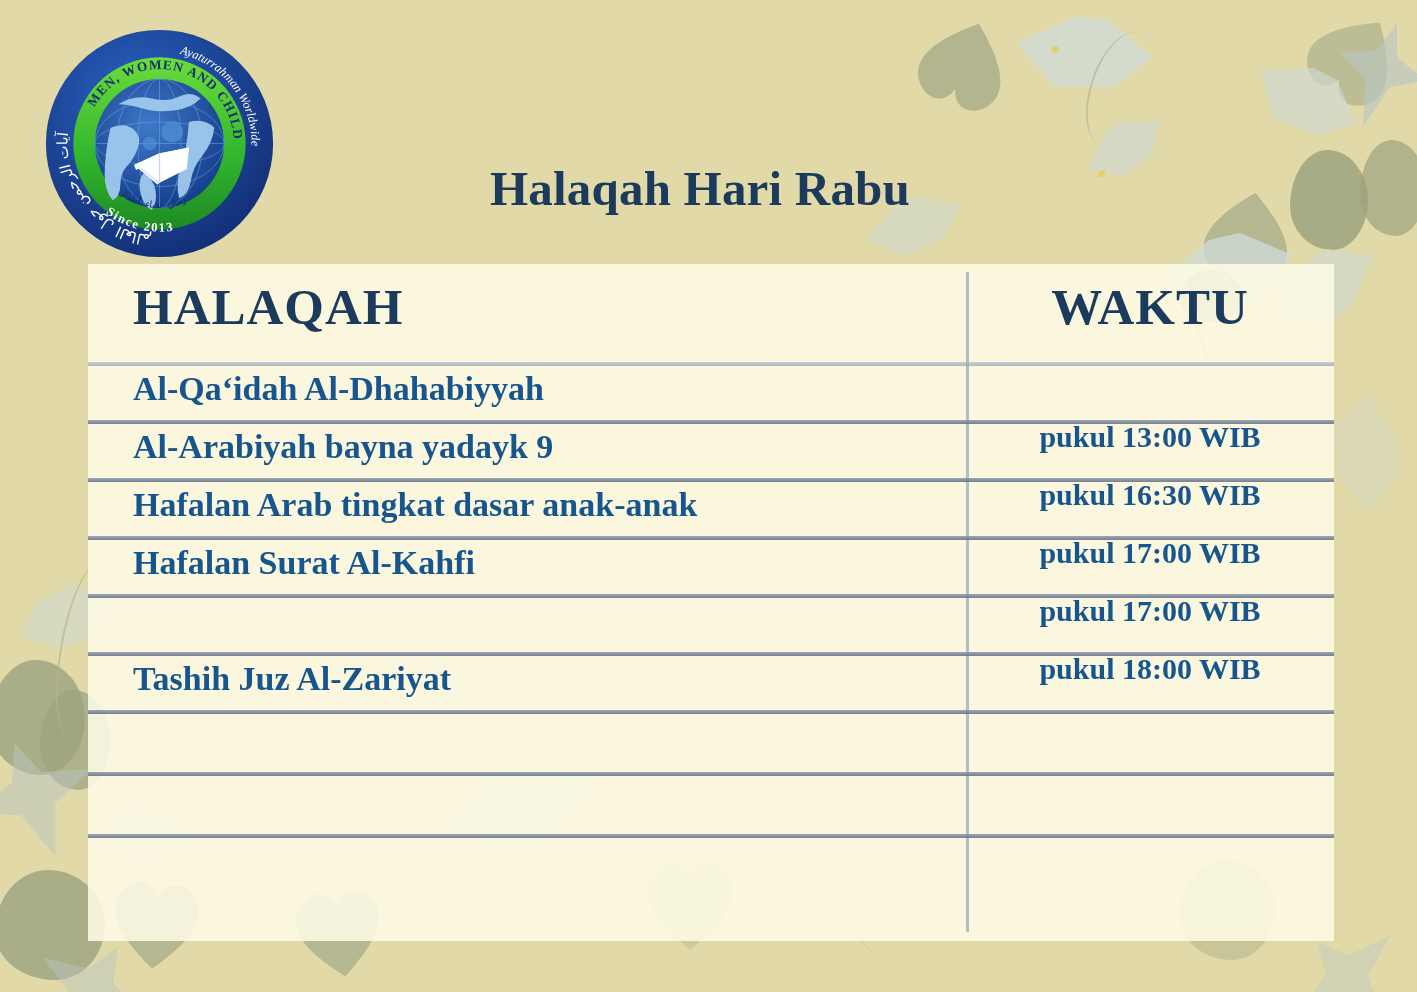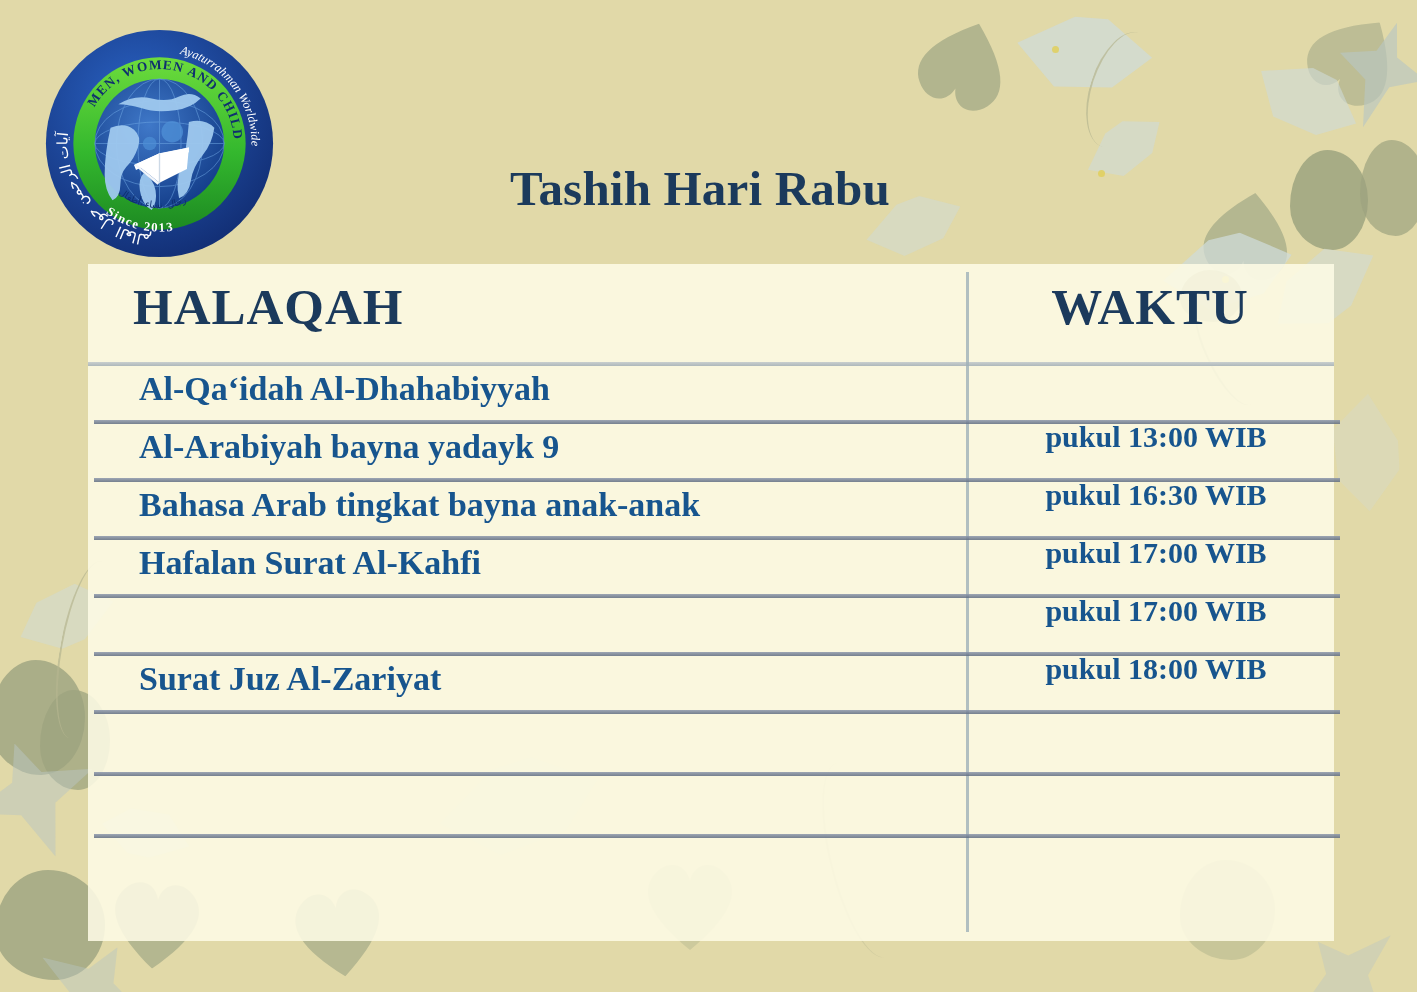--- a/index.html
+++ b/index.html
@@ -58,21 +58,21 @@
   }
   .hdr .h-wak{
     position:absolute;left:878px;top:14px;width:368px;text-align:center;
     font-size:51px;font-weight:bold;color:#1b3a5c;letter-spacing:1px;
   }
   .hdr-rule{
     position:absolute;left:0;top:98px;width:100%;height:4px;
     background:linear-gradient(to bottom,#c9cfce,#aeb8bb);
   }
 
-  .rows{position:absolute;left:6px;top:102px;width:100%;}
+  .rows{position:absolute;left:0;top:102px;width:100%;}
   .row{position:relative;height:58px;}
   .row .cell-name{
     position:absolute;left:45px;top:4px;
     font-size:34px;font-weight:bold;color:#17558e;
     white-space:nowrap;
   }
   .row .cell-time{
     position:absolute;left:878px;top:8px;width:368px;text-align:center;
     font-size:30px;font-weight:bold;color:#17558e;white-space:nowrap;margin-top:46px;
   }
@@ -190,21 +190,21 @@
     </text>
     <text font-family="Liberation Serif, serif" font-size="12.5" font-style="italic" fill="#ffffff" transform="rotate(92 120 120)">
       <textPath href="#arcOuterLeft" startOffset="6%">Ayaturrahman Worldwide</textPath>
     </text>
     <text font-family="DejaVu Sans, sans-serif" font-size="15" fill="#ffffff" transform="rotate(-96 120 120)">
       <textPath href="#arcOuterLeft" startOffset="6%">آيات الرحمن حول العالم</textPath>
     </text>
   </svg>
 </div>
 
-<div class="page-title">Tashih Hari Rabu</div>
+<div class="page-title">Halaqah Hari Rabu</div>
 
 <div class="panel">
 
   <div class="hdr">
     <div class="h-hal">HALAQAH</div>
     <div class="h-wak">WAKTU</div>
   </div>
   <div class="hdr-rule"></div>
   <div class="vdivider"></div>
 
@@ -216,38 +216,38 @@
       <div class="rule light"></div>
     </div>
 
     <div class="row">
       <div class="cell-name">Al-Arabiyah bayna yadayk 9</div>
       <div class="cell-time">pukul 16:30 WIB</div>
       <div class="rule light"></div>
     </div>
 
     <div class="row">
-      <div class="cell-name">Bahasa Arab tingkat bayna anak-anak</div>
+      <div class="cell-name">Hafalan Arab tingkat dasar anak-anak</div>
       <div class="cell-time">pukul 17:00 WIB</div>
       <div class="rule"></div>
     </div>
 
     <div class="row">
       <div class="cell-name">Hafalan Surat Al-Kahfi</div>
       <div class="cell-time">pukul 17:00 WIB</div>
       <div class="rule"></div>
     </div>
 
     <div class="row">
       <div class="cell-time">pukul 18:00 WIB</div>
       <div class="rule"></div>
     </div>
 
     <div class="row">
-      <div class="cell-name">Surat Juz Al-Zariyat</div>
+      <div class="cell-name">Tashih Juz Al-Zariyat</div>
       <div class="rule"></div>
     </div>
 
     <div class="row blank">
       <div class="cell-name"></div>
       <div class="cell-time"></div>
       <div class="rule"></div>
     </div>
 
     <div class="row blank">

